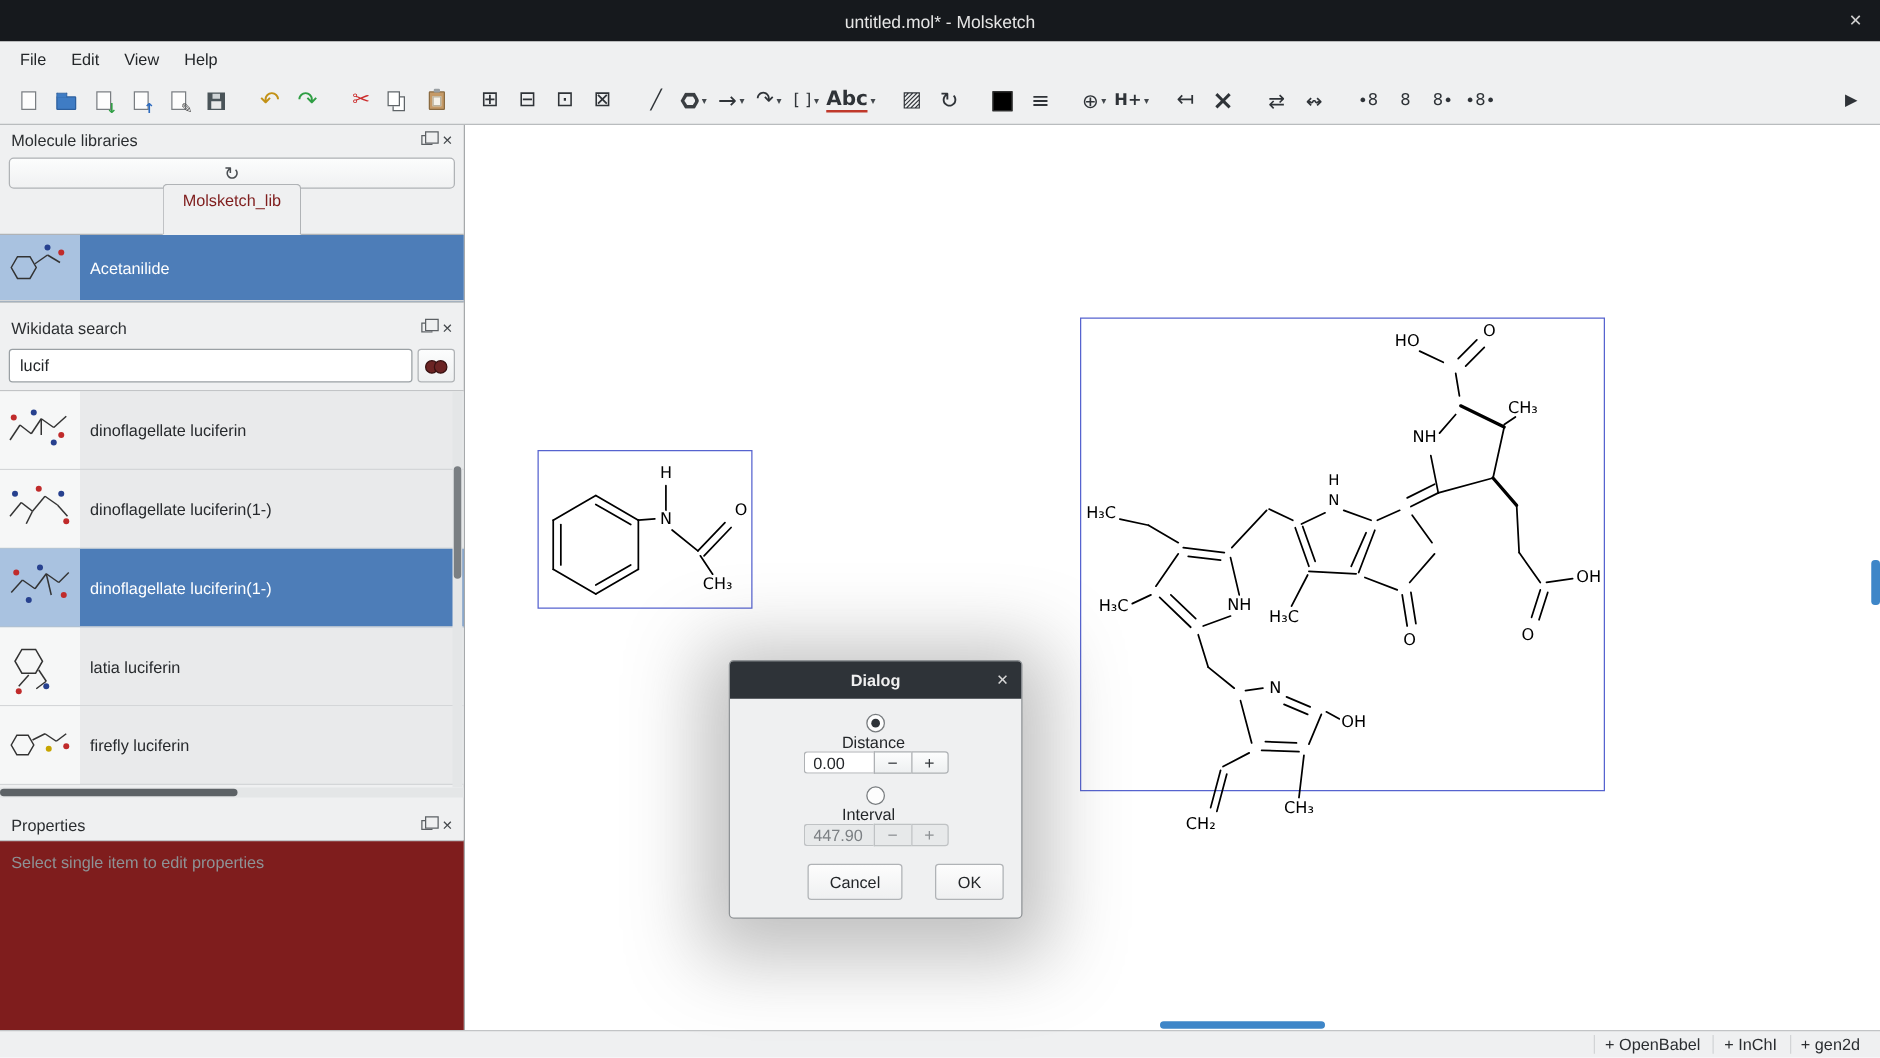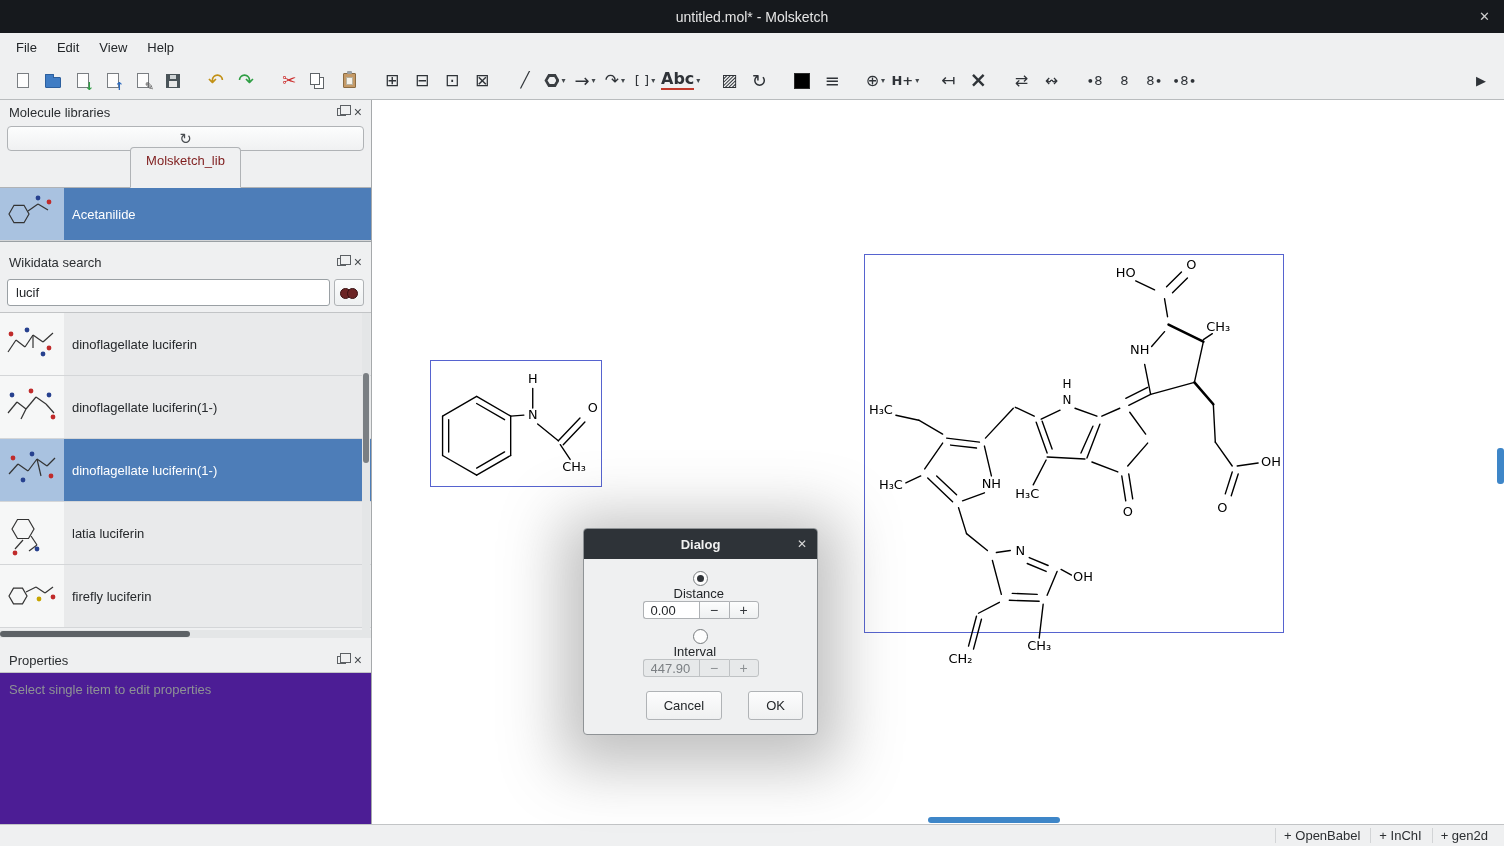--- a/index.html
+++ b/index.html
@@ -69,21 +69,21 @@
   .ic-binoc { position:relative; width:18px; height:12px; display:inline-block; }
   .ic-binoc::before,.ic-binoc::after { content:""; position:absolute; top:1px; width:9px; height:9px; border-radius:50%; background:#6b2424; border:1px solid #381111; }
   .ic-binoc::before { left:0; } .ic-binoc::after { right:0; }
 
   .wiki-list { position:relative; border-top:1px solid #c2c4c6; height:318px; overflow:hidden; }
   .vscroll { position:absolute; right:1px; top:0; width:8px; height:100%; background:#e4e6e7; }
   .vscroll .handle { position:absolute; top:60px; left:1px; width:6px; height:90px; background:#7a7f83; border-radius:3px; }
   .hscroll { height:8px; background:#e4e6e7; position:relative; }
   .hscroll .handle { position:absolute; left:0; top:1px; height:6px; width:190px; background:#5d6266; border-radius:3px; }
 
-  .props-body { flex:1; border-top:1px solid #c2c4c6; padding:9px 9px; color:#8e9295; background:#4c1d95; }
+  .props-body { flex:1; border-top:1px solid #c2c4c6; padding:9px 9px; color:#8e9295; background:#7f1d1d; }
 
   
   .canvas { flex:1; background:#ffffff; position:relative; }
   .sel-box { position:absolute; border:1px solid #5663cf; }
   .sel-box svg { display:block; }
   .cv-vscroll { position:absolute; right:0; top:348px; width:7px; height:36px; background:#3e86c8; border-radius:3px; }
   .cv-hscroll { position:absolute; bottom:1px; left:556px; width:132px; height:6px; background:#3e86c8; border-radius:3px; }
 
   
   .dialog { position:absolute; left:583px; top:528px; width:235px; background:#eff0f1; border:1px solid #8f9396; border-radius:4px; box-shadow:0 10px 60px 22px rgba(90,90,90,0.38); z-index:50; }

